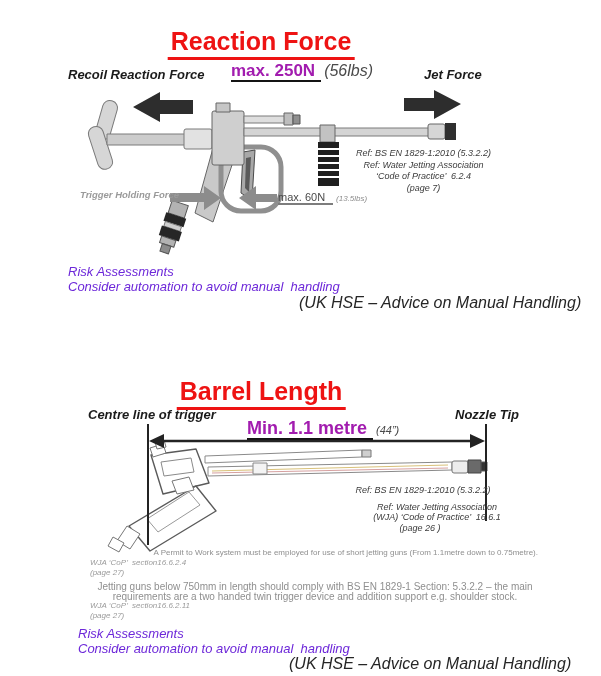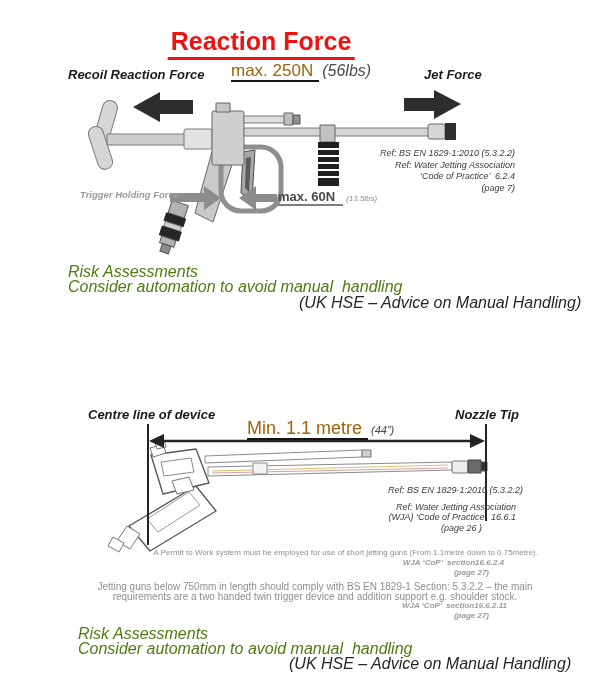--- a/index.html
+++ b/index.html
@@ -2,34 +2,34 @@
 <html><head>
 <meta charset="utf-8">
 <style>
   html,body{margin:0;padding:0;background:#ffffff;}
   body{font-family:"Liberation Sans", sans-serif;}
   #page{position:relative;width:601px;height:676px;background:#ffffff;overflow:hidden;}
   .abs{position:absolute;}
   .title{font-size:25px;font-weight:bold;color:#ee1313;border-bottom:3px solid #ee1313;padding:0 3px 1px 3px;white-space:nowrap;transform:translateX(-50%);}
   .bi{font-weight:bold;font-style:italic;color:#1b1b1b;white-space:nowrap;}
   .lbl13{font-size:13px;}
-  .dimlabel{font-weight:normal;color:#a16207;white-space:nowrap;}
+  .dimlabel{font-weight:bold;color:#a21caf;white-space:nowrap;}
   .u{border-bottom:2px solid #141414;padding-right:6px;}
   .dim-alt{font-style:italic;font-weight:normal;color:#4a4a4a;margin-left:3px;}
-  .ref{font-style:italic;color:#3b3b3b;font-size:9px;line-height:11.7px;text-align:right;}
+  .ref{font-style:italic;color:#3b3b3b;font-size:9px;line-height:11.7px;text-align:center;}
   .ref div{white-space:pre;}
   .gray-lbl{font-size:9.5px;font-weight:bold;font-style:italic;color:#9a9a9a;white-space:nowrap;}
-  .m60{font-size:13px;font-weight:bold;color:#4a4a4a;border-bottom:2px solid #7d7d7d;padding-right:8px;white-space:nowrap;margin-top:48px;}
+  .m60{font-size:11px;font-weight:normal;color:#4a4a4a;border-bottom:2px solid #7d7d7d;padding-right:8px;white-space:nowrap;margin-top:48px;}
   .m60-alt{font-size:8px;font-style:italic;color:#8e8e8e;margin-left:3px;}
-  .risk{font-style:italic;color:#4d7c0f;font-size:16px;line-height:15px;}
+  .risk{font-style:italic;color:#6d28d9;font-size:13px;line-height:15px;}
   .risk div{white-space:pre;}
   .risk-src{font-style:italic;color:#262626;font-size:16px;white-space:nowrap;}
   .note{font-size:8px;color:#8f8f8f;text-align:right;line-height:10px;}
   .note-c{font-size:10px;color:#8f8f8f;text-align:center;line-height:10px;}
-  .noteref{font-size:8px;color:#9b9b9b;font-style:italic;text-align:right;white-space:pre;font-weight:bold;}
+  .noteref{font-size:8px;color:#9b9b9b;font-style:italic;text-align:left;white-space:pre;}
 </style>
 </head>
 <body>
 
 <div id="page">
 
   <div class="abs bi lbl13" style="left:68px;top:67px;">Recoil Reaction Force</div>
 
   <div class="abs title" style="left:261px;top:27px;">Reaction Force</div>
 
@@ -106,22 +106,23 @@
   <div class="abs" style="left:278px;top:187px;white-space:nowrap;">
     <span class="m60">max. 60N</span><span class="m60-alt">(13.5lbs)</span>
   </div>
 
   <div class="abs risk" style="left:68px;top:264px;">
     <div>Risk Assessments</div>
     <div>Consider automation to avoid manual  handling</div>
   </div>
   <div class="abs risk-src" style="left:299px;top:294px;">(UK HSE – Advice on Manual Handling)</div>
 
+  <div class="abs title" style="left:261px;top:377px;">Barrel Length</div>
 
-  <div class="abs bi lbl13" style="left:88px;top:407px;">Centre line of device</div>
+  <div class="abs bi lbl13" style="left:88px;top:407px;">Centre line of trigger</div>
   <div class="abs bi lbl13" style="left:455px;top:407px;">Nozzle Tip</div>
 
   <div class="abs" style="left:247px;top:418px;white-space:nowrap;">
     <span class="dimlabel u" style="font-size:18px;">Min. 1.1 metre</span><span class="dim-alt" style="font-size:11px;">(44”)</span>
   </div>
 
   <svg class="abs" style="left:100px;top:421px;" width="400" height="134" viewBox="100 421 400 134">
     <g fill="#ffffff" stroke="#5a5a5a" stroke-linejoin="round">
 
       <polygon points="205,456 362,450 362,457 205,463" stroke="#8a8a8a"></polygon>

